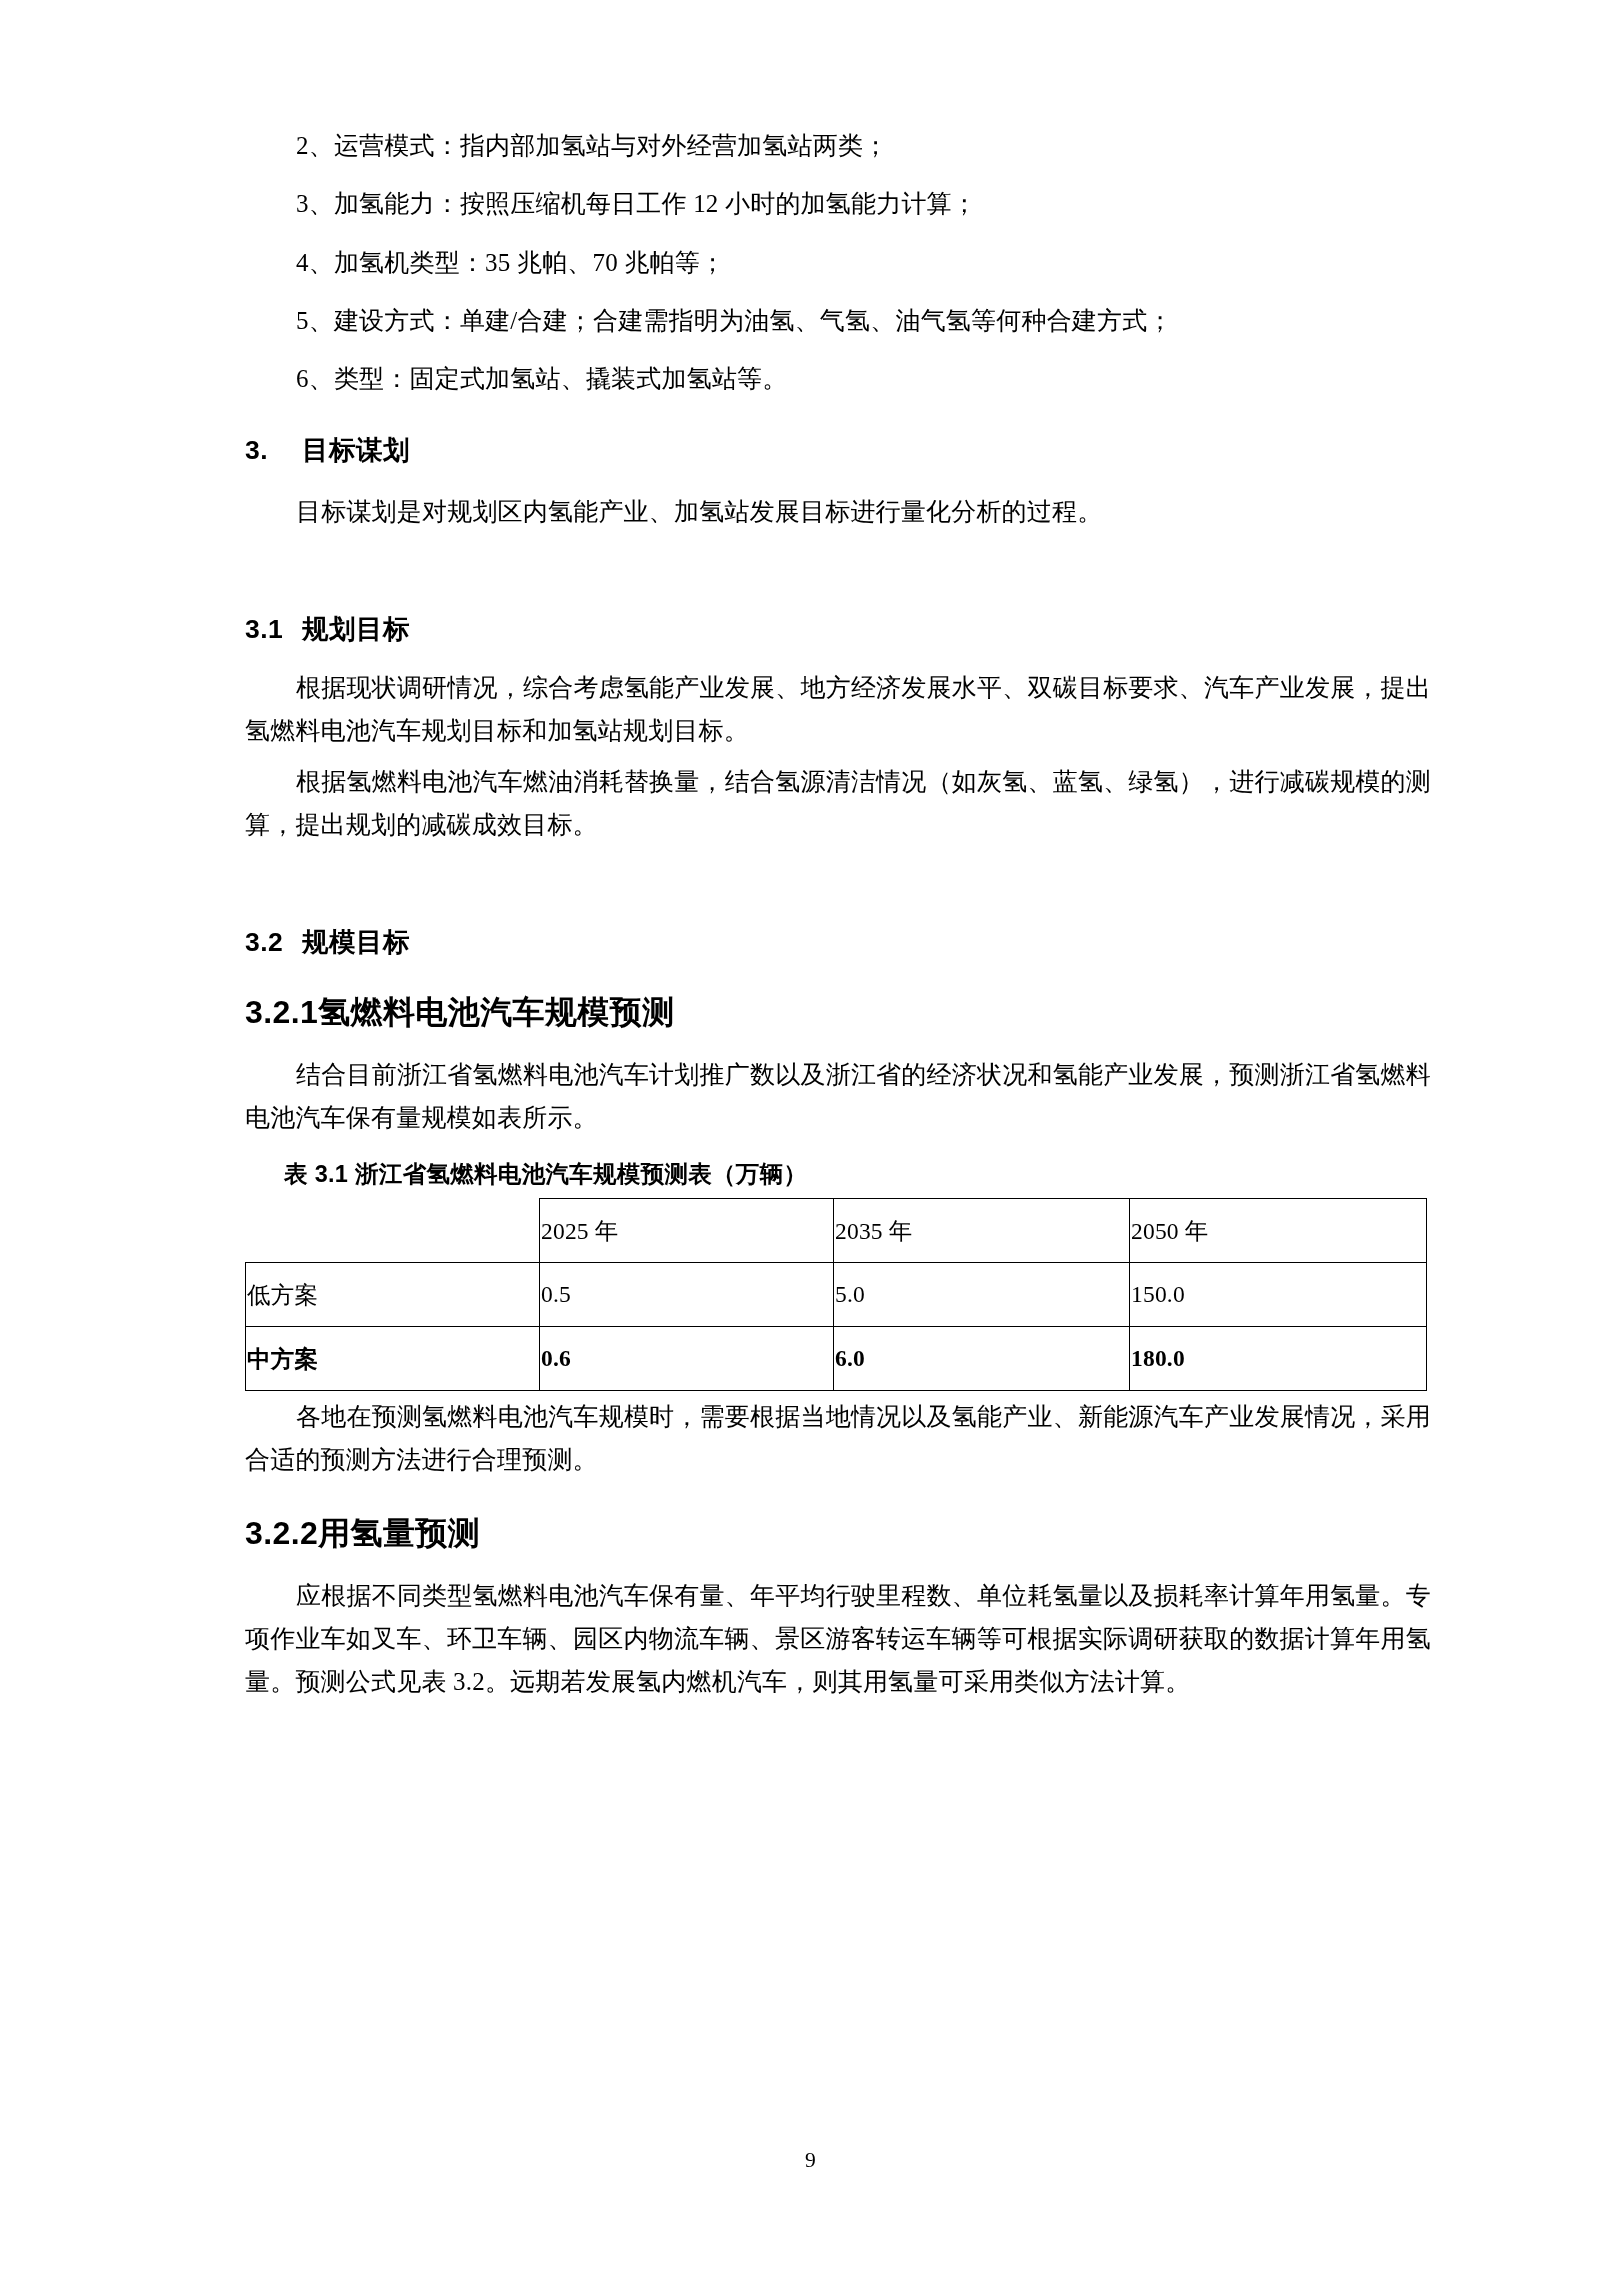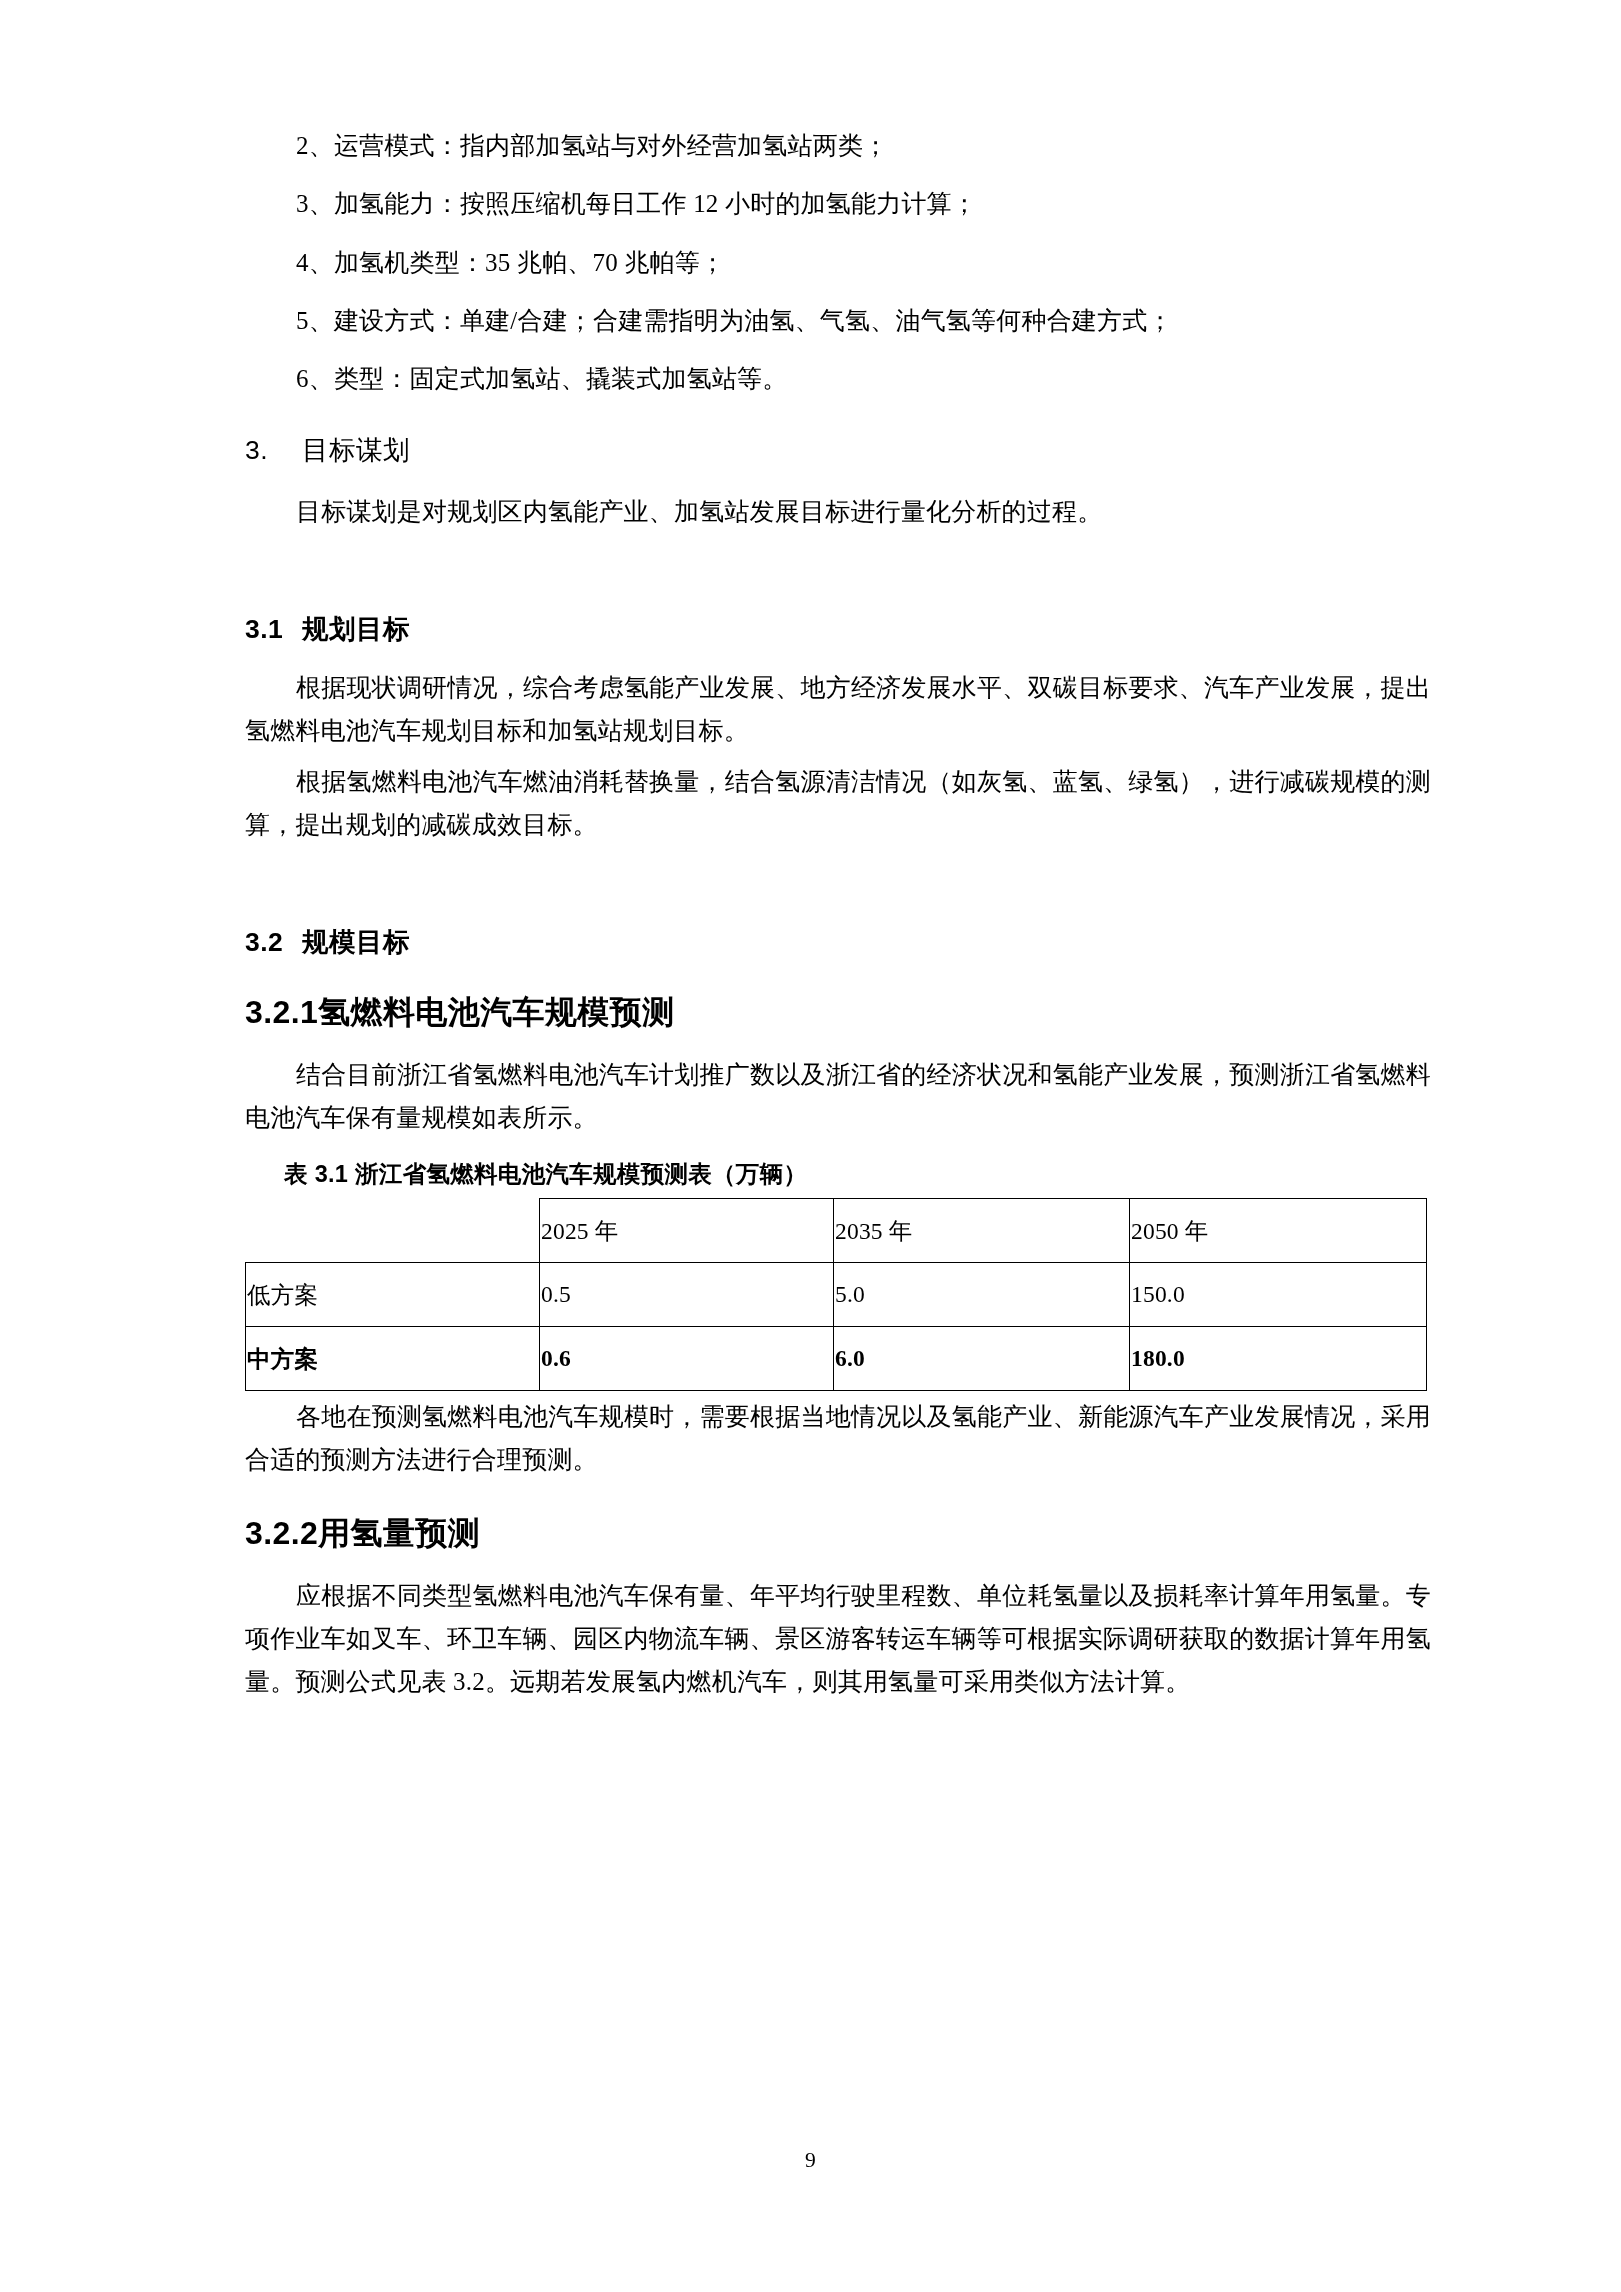--- a/index.html
+++ b/index.html
@@ -29,21 +29,21 @@
     font-size: 25px;
     line-height: 1.55;
     margin: 0 0 19.6px 0;
     text-indent: 51px;
     letter-spacing: 0.2px;
   }
   
   h2.h-num {
     font-family: "Liberation Sans", "DejaVu Sans", sans-serif;
     font-size: 26.5px;
-    font-weight: normal;
+    font-weight: bold;
     margin: 33px 0 21.6px 0;
     letter-spacing: 0.5px;
   }
   h2.h-num .numlab {
     display: inline-block;
     width: 57px;
   }
   h3.h-sub {
     font-family: "Liberation Sans", "DejaVu Sans", sans-serif;
     font-size: 26.5px;

